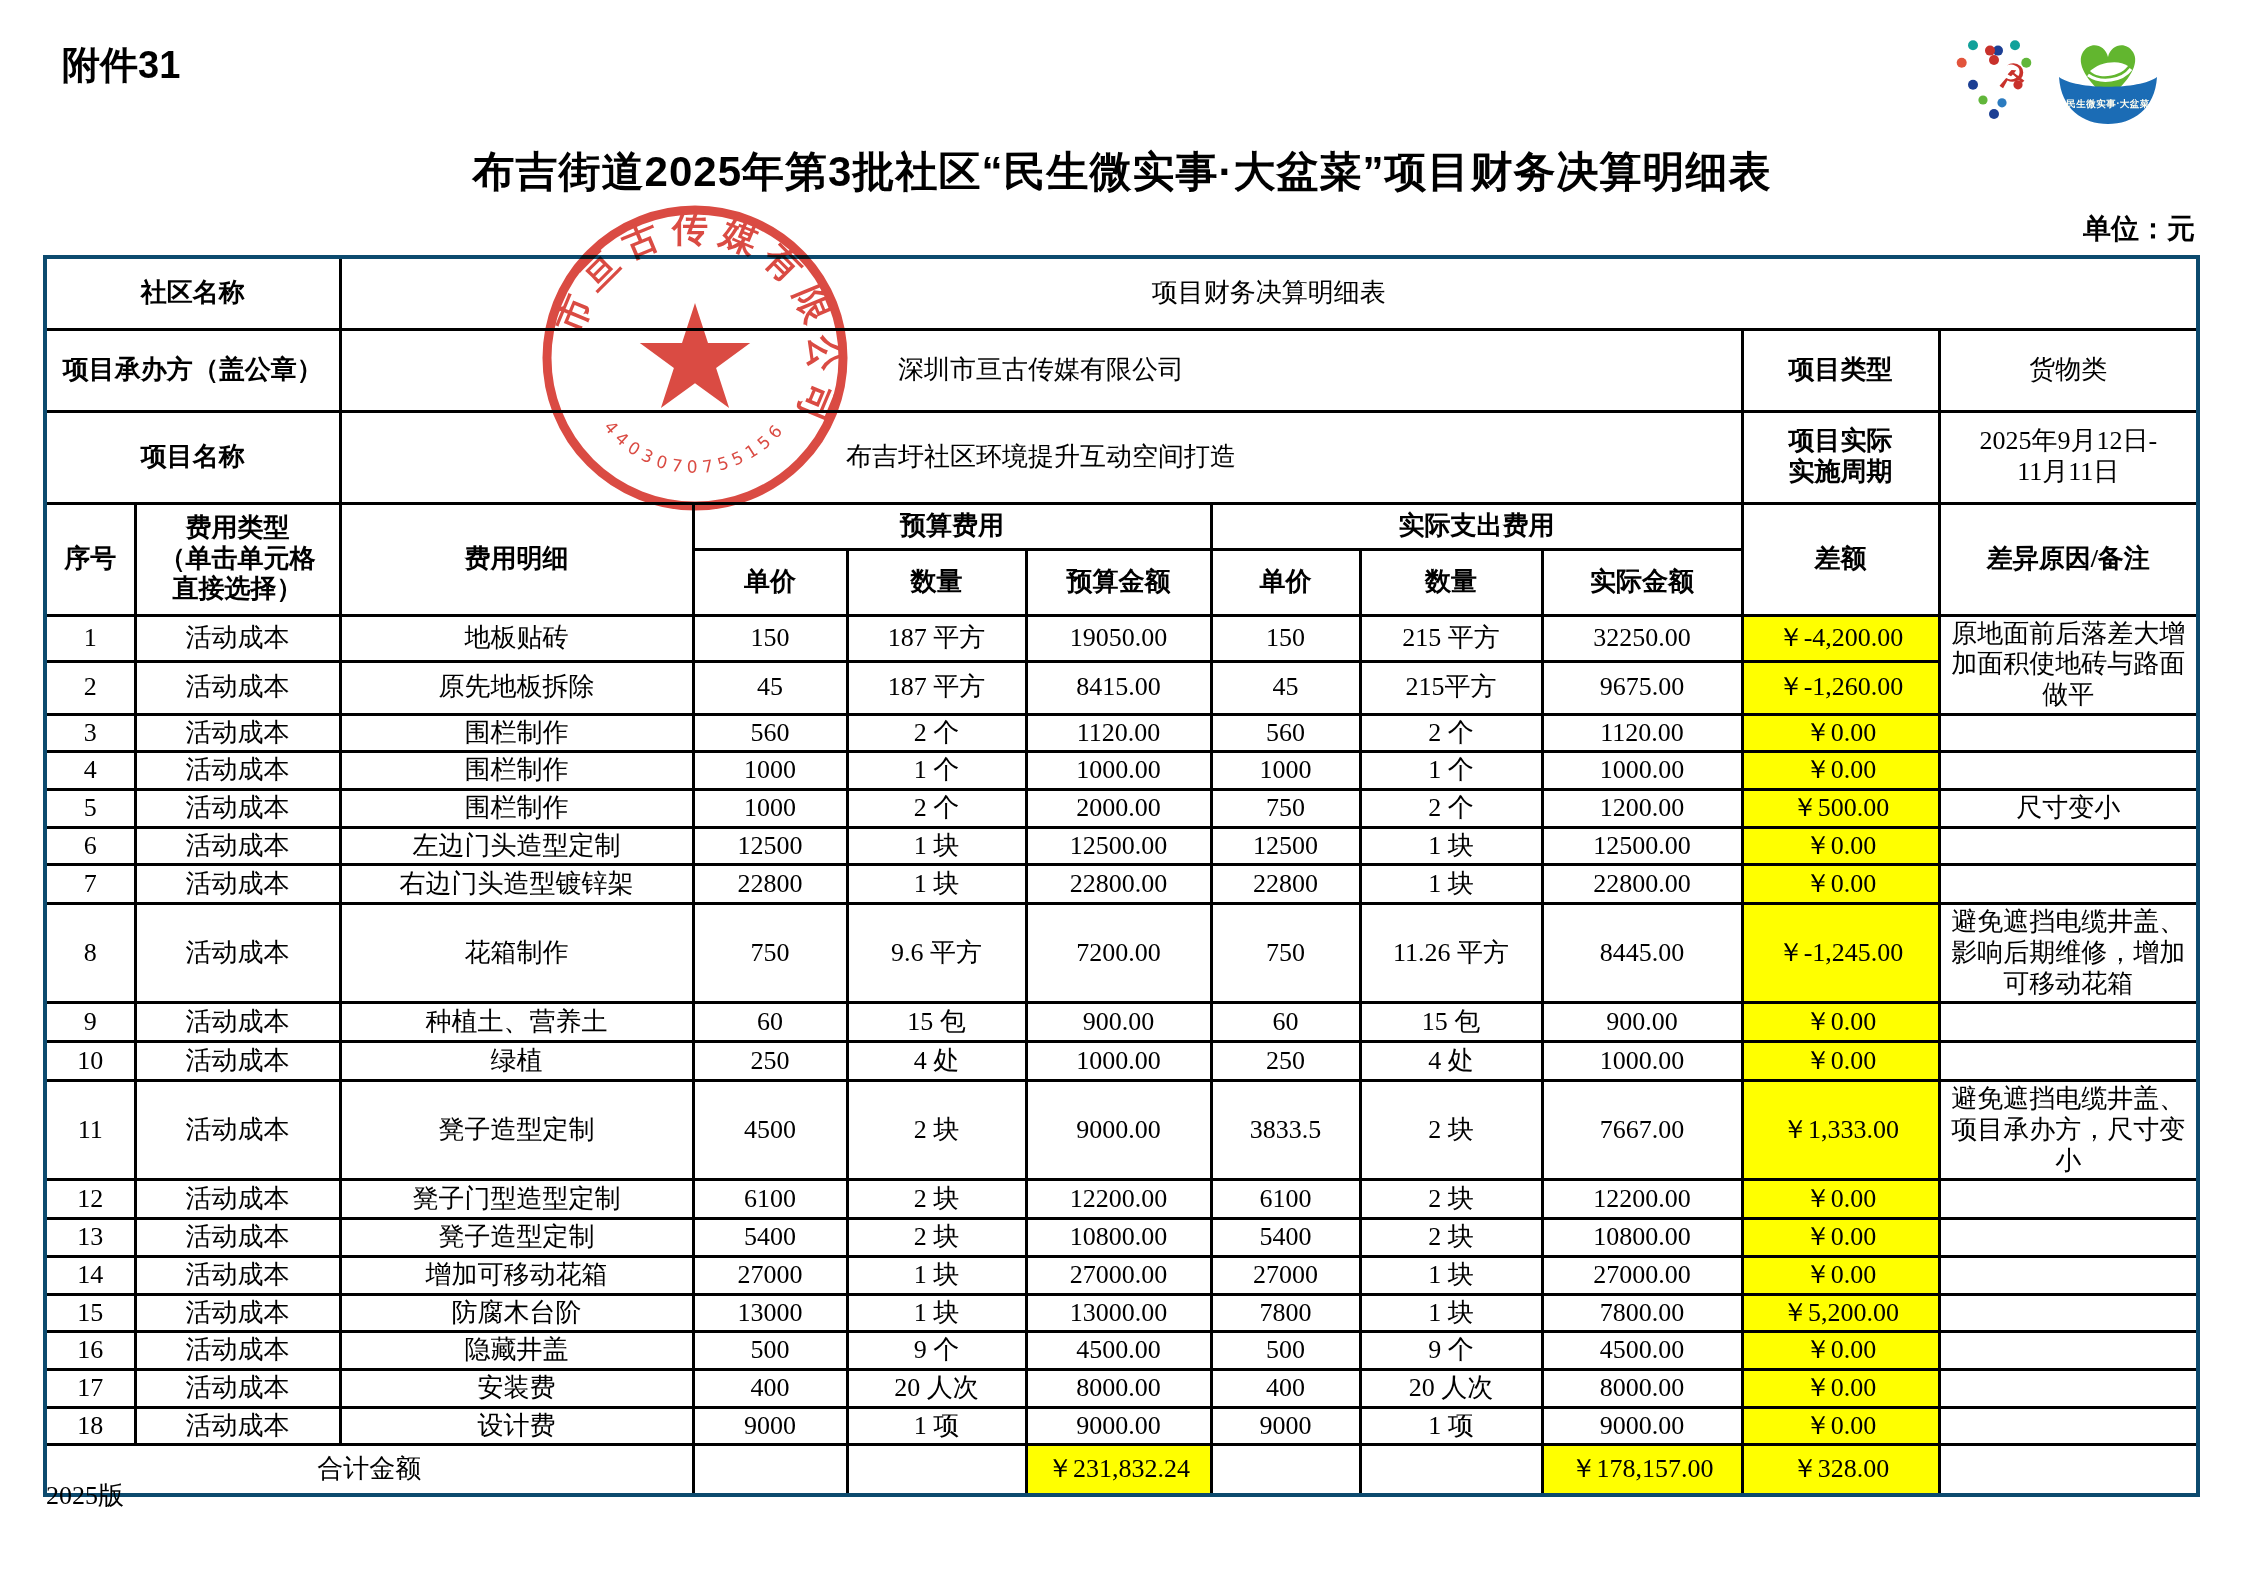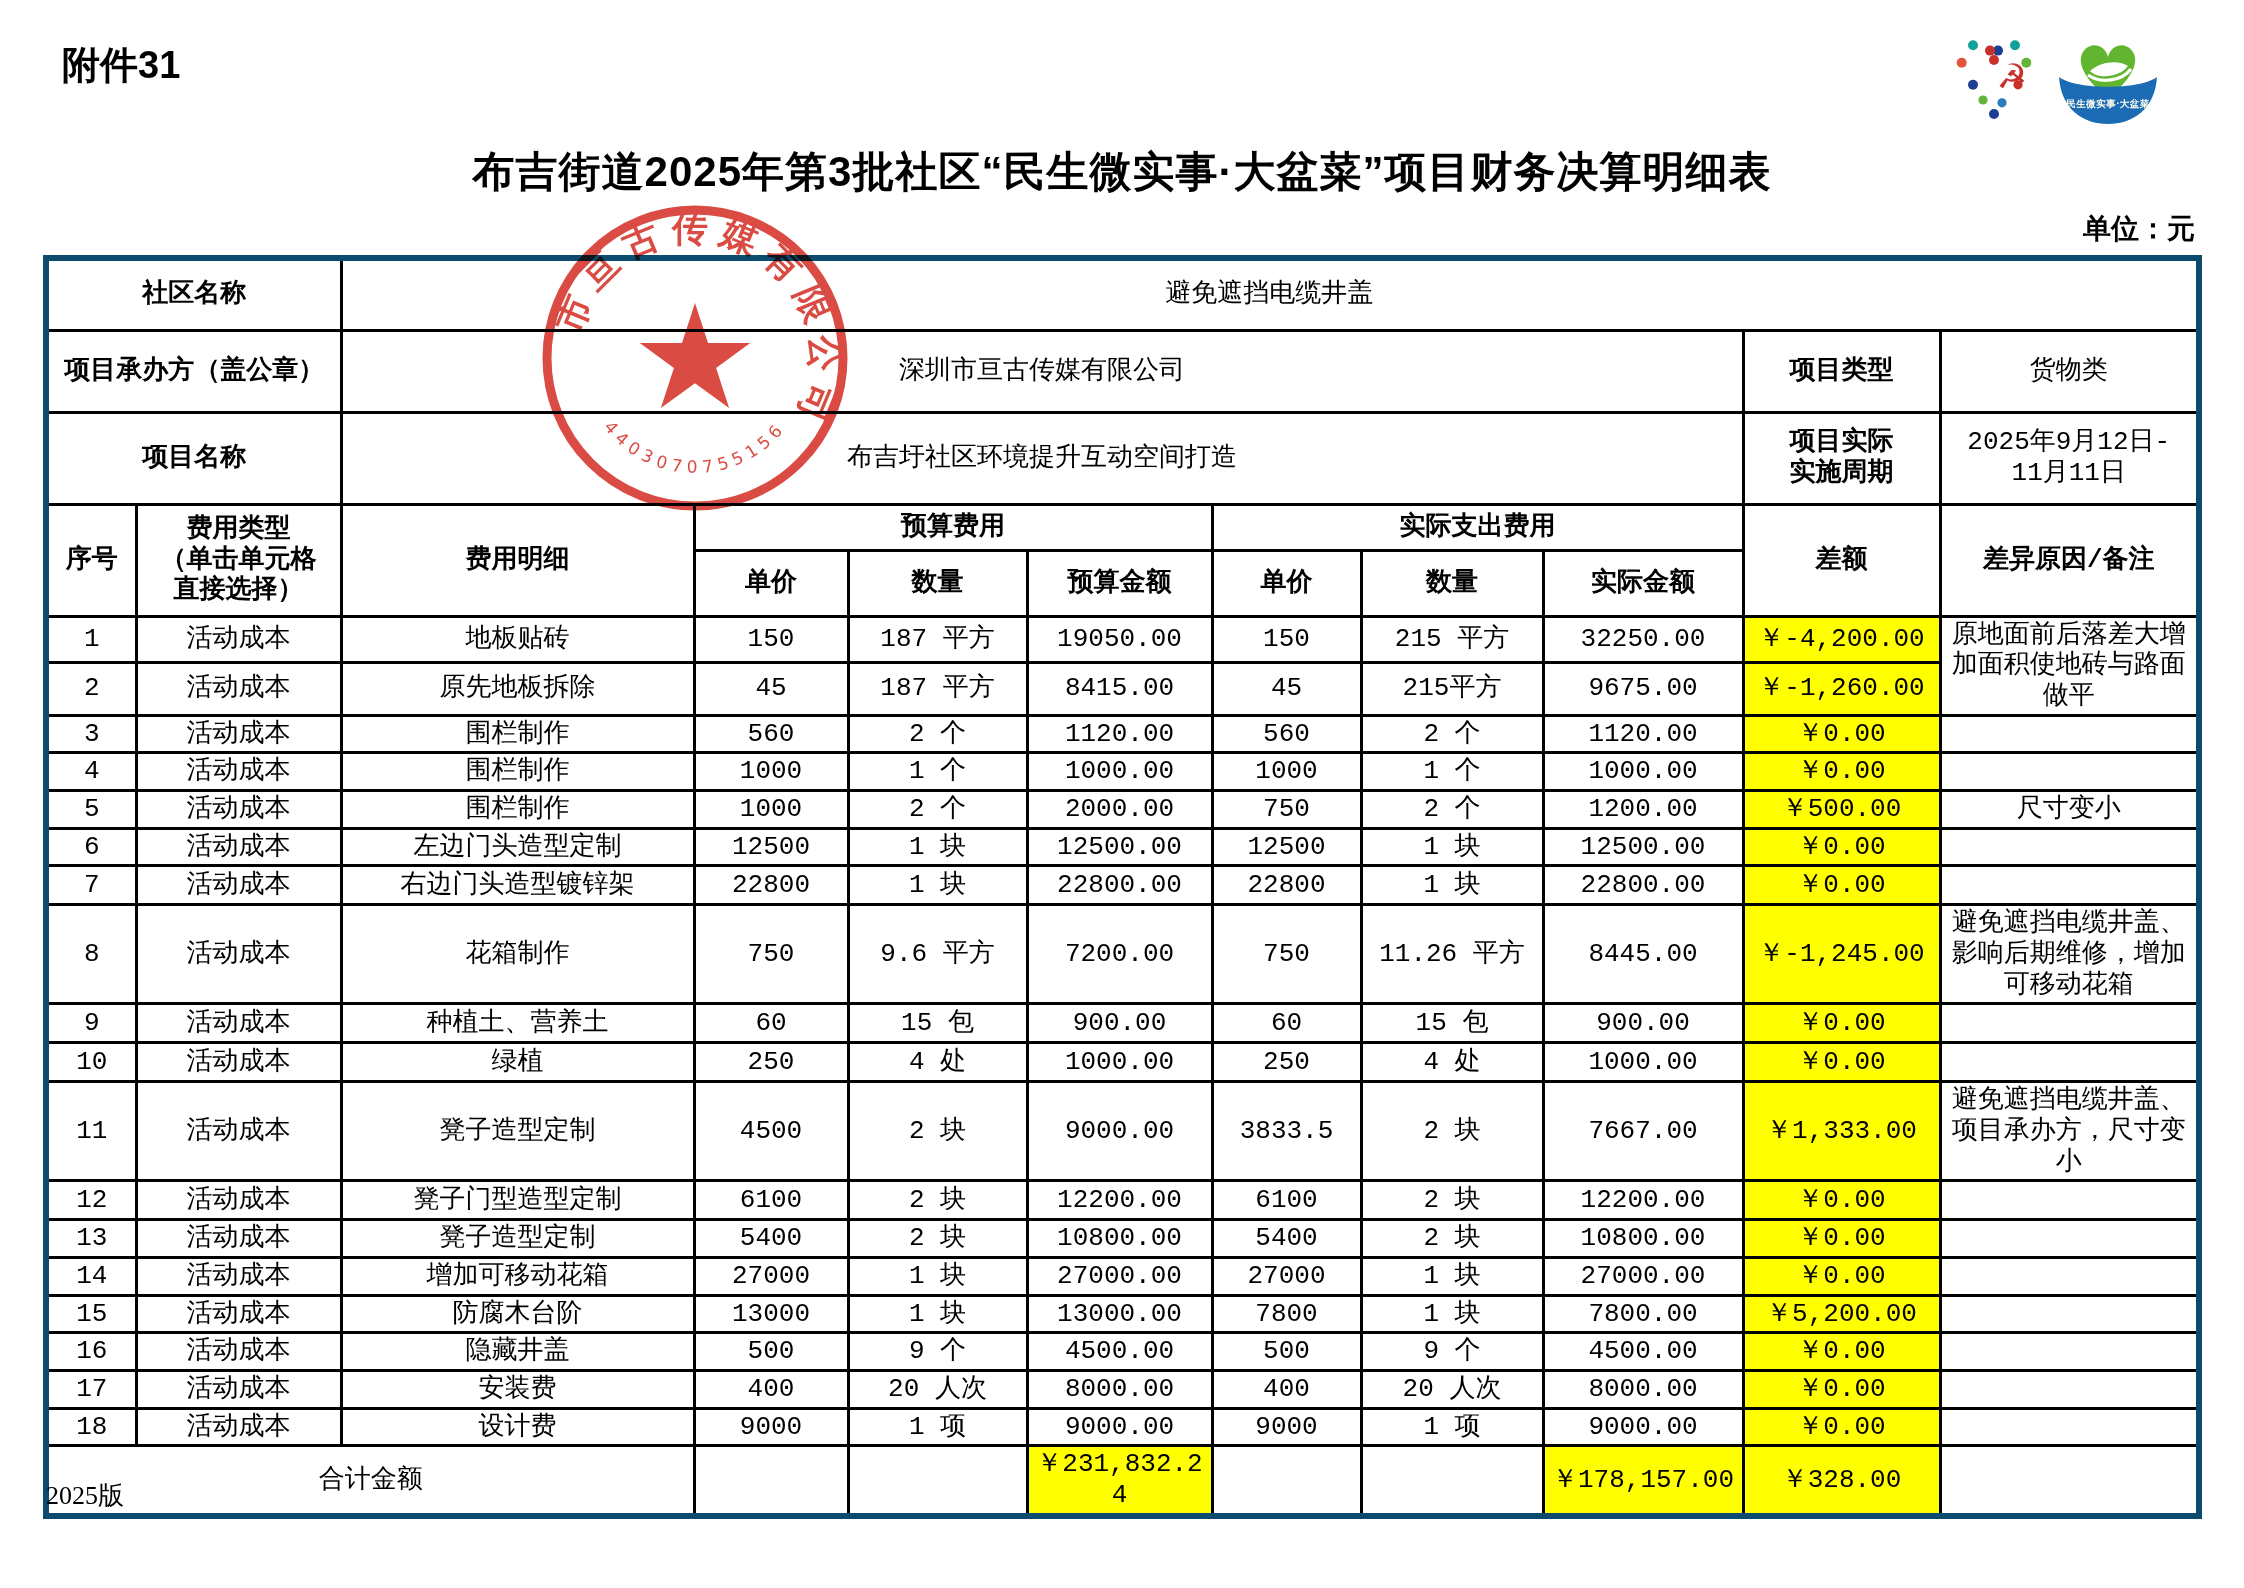--- a/index.html
+++ b/index.html
@@ -23,22 +23,21 @@
     font-family:"Liberation Sans","DejaVu Sans",sans-serif;
     font-weight:bold;font-size:28px;
   }
   .version{position:absolute;left:46px;top:1478px;font-size:26px;}
   .logos{position:absolute;left:1950px;top:22px;width:215px;height:110px;}
   .logo-party{position:absolute;left:0;top:2px;}
   .logo-dpc{position:absolute;left:106px;top:0;}
   table.fin{
     position:absolute;left:43px;top:255px;width:2153px;
     border-collapse:collapse;table-layout:fixed;
-    border:6px solid #0c4a6e;
-    font-family:Liberation Mono, monospace;
+    border:4px solid #0c4a6e;
   }
   table.fin td{
     border:3px solid #000;text-align:center;vertical-align:middle;
     font-size:26px;line-height:1.18;padding:2px 5px;overflow:hidden;
     word-break:break-all;
   }
   td.lbl{font-weight:bold;font-size:28px;}
   td.lbl-sm{font-weight:bold;font-size:26px;padding:2px 1px;}
   td.hd{font-weight:bold;font-size:28px;}
   td.val{font-size:28px;}
@@ -98,21 +97,21 @@
       <col style="width:185px">
     <col style="width:149px">
       <col style="width:182px">
       <col style="width:200px">
     <col style="width:197px">
       <col style="width:259px">
   </colgroup>
   <tbody id="head-rows">
     <tr style="height:72px">
       <td colspan="2" class="lbl">社区名称</td>
-      <td colspan="9" class="val">避免遮挡电缆井盖</td>
+      <td colspan="9" class="val">项目财务决算明细表</td>
     </tr>
     <tr style="height:82px">
       <td colspan="2" class="lbl-sm">项目承办方（盖公章）</td>
       <td colspan="7" class="val">深圳市亘古传媒有限公司</td>
       <td class="lbl">项目类型</td>
       <td class="val">货物类</td>
     </tr>
     <tr style="height:92px">
       <td colspan="2" class="lbl">项目名称</td>
       <td colspan="7" class="val">布吉圩社区环境提升互动空间打造</td>

